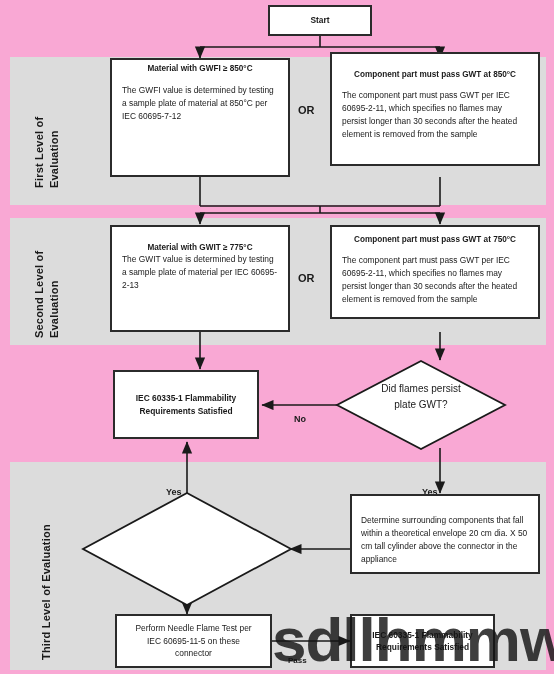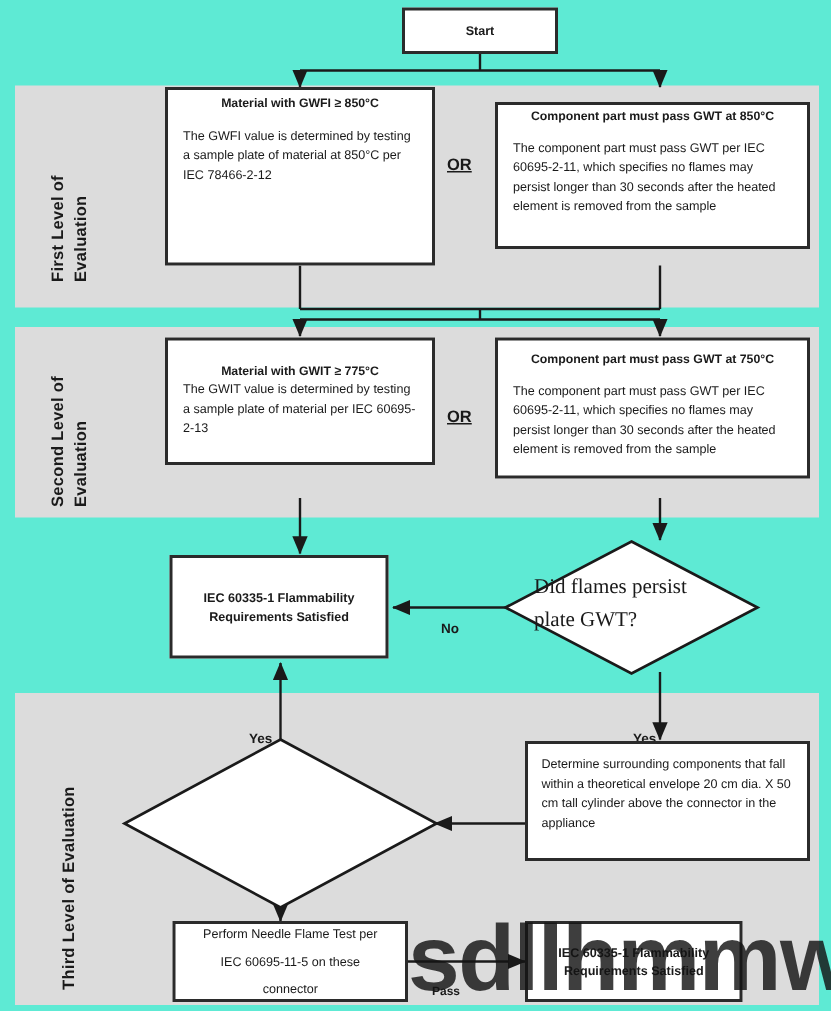--- a/index.html
+++ b/index.html
@@ -4,21 +4,21 @@
 <style>
   html, body {
     margin: 0;
     padding: 0;
     background: #ffffff;
   }
   #page {
     position: relative;
     width: 554px;
     height: 674px;
-    background: #5eead4;
+    background: #f9a8d4;
     font-family: "Liberation Sans", sans-serif;
     overflow: hidden;
   }
   .band {
     position: absolute;
     background: #dcdcdc;
   }
   .band-label {
     position: absolute;
     font-weight: bold;
@@ -64,37 +64,35 @@
   .node.centered .body {
     text-align: center;
     font-size: 8.4px;
     line-height: 1.5;
   }
   .or-label {
     position: absolute;
     font-weight: bold;
     font-size: 11px;
     color: #1a1a1a;
-    text-decoration: underline;
   }
   .edge-label {
     position: absolute;
     font-weight: bold;
     font-size: 9px;
     color: #1a1a1a;
     margin-top: 24px;
   }
   .diamond-text {
     position: absolute;
-    text-align: left;
-    font-size: 14px;
+    text-align: center;
+    font-size: 10px;
     line-height: 1.6;
     color: #1a1a1a;
     pointer-events: none;
-    font-family: Liberation Serif, serif;
   }
   svg.lines {
     position: absolute;
     left: 0; top: 0;
     width: 554px;
     height: 674px;
     pointer-events: none;
   }
   svg.shapes {
     position: absolute;
@@ -171,31 +169,31 @@
       <path d="M272,641 L350,641" marker-end="url(#arrow)"></path>
     </g>
   </svg>
 
   <div class="node centered" style="left:268px; top:5px; width:104px; height:31px;">
     <span class="title">Start</span>
   </div>
 
   <div class="node" style="left:110px; top:58px; width:180px; height:119px; padding:4px 10px;">
     <span class="title">Material with GWFI ≥ 850°C</span>
-    <span class="body" style="margin-top:10px;">The GWFI value is determined by testing a sample plate of material at 850°C per IEC 78466-2-12</span>
+    <span class="body" style="margin-top:10px;">The GWFI value is determined by testing a sample plate of material at 850°C per IEC 60695-7-12</span>
   </div>
 
   <div class="or-label" style="left:298px; top:104px;">OR</div>
 
-  <div class="node" style="left:330px; top:68px; width:210px; height:98px; padding:3px 10px;">
+  <div class="node" style="left:330px; top:52px; width:210px; height:114px; padding:16px 10px;">
     <span class="title">Component part must pass GWT at 850°C</span>
     <span class="body" style="margin-top:9px;">The component part must pass GWT per IEC 60695-2-11, which specifies no flames may persist longer than 30 seconds after the heated element is removed from the sample</span>
   </div>
 
-  <div class="node" style="left:110px; top:225px; width:180px; height:85px; padding:16px 10px 8px 10px;">
+  <div class="node" style="left:110px; top:225px; width:180px; height:107px; padding:16px 10px 8px 10px;">
     <span class="title">Material with GWIT ≥ 775°C</span>
     <span class="body" style="">The GWIT value is determined by testing a sample plate of material per IEC 60695-2-13</span>
   </div>
 
   <div class="or-label" style="left:298px; top:272px;">OR</div>
 
   <div class="node" style="left:330px; top:225px; width:210px; height:94px; padding:8px 10px;">
     <span class="title">Component part must pass GWT at 750°C</span>
     <span class="body" style="margin-top:9px;">The component part must pass GWT per IEC 60695-2-11, which specifies no flames may persist longer than 30 seconds after the heated element is removed from the sample</span>
   </div>
@@ -215,25 +213,25 @@
     <div>plate GWT?</div>
   </div>
 
   <div class="edge-label" style="left:294px; top:390px;">No</div>
   <div class="edge-label" style="left:422px; top:463px;">Yes</div>
 
 
   <div class="edge-label" style="left:166px; top:463px;">Yes</div>
   <div class="edge-label" style="left:152px; top:607px;">No</div>
 
-  <div class="node" style="left:350px; top:494px; width:190px; height:80px; padding:7px 9px;">
+  <div class="node" style="left:350px; top:494px; width:190px; height:80px; padding:18px 9px;">
     <span class="body">Determine surrounding components that fall within a theoretical envelope 20 cm dia. X 50 cm tall cylinder above the connector in the appliance</span>
   </div>
 
-  <div class="node centered" style="left:115px; top:614px; width:157px; height:54px;justify-content:space-between;">
+  <div class="node centered" style="left:115px; top:614px; width:157px; height:54px;">
     <span class="body">Perform Needle Flame Test per</span>
     <span class="body">IEC 60695-11-5 on these</span>
     <span class="body">connector</span>
   </div>
 
   <div class="edge-label" style="left:288px; top:632px; font-size:8px;">Pass</div>
 
   <div class="node centered" style="left:350px; top:614px; width:145px; height:54px;">
     <span class="title">IEC 60335-1 Flammability</span>
     <span class="title">Requirements Satisfied</span>

